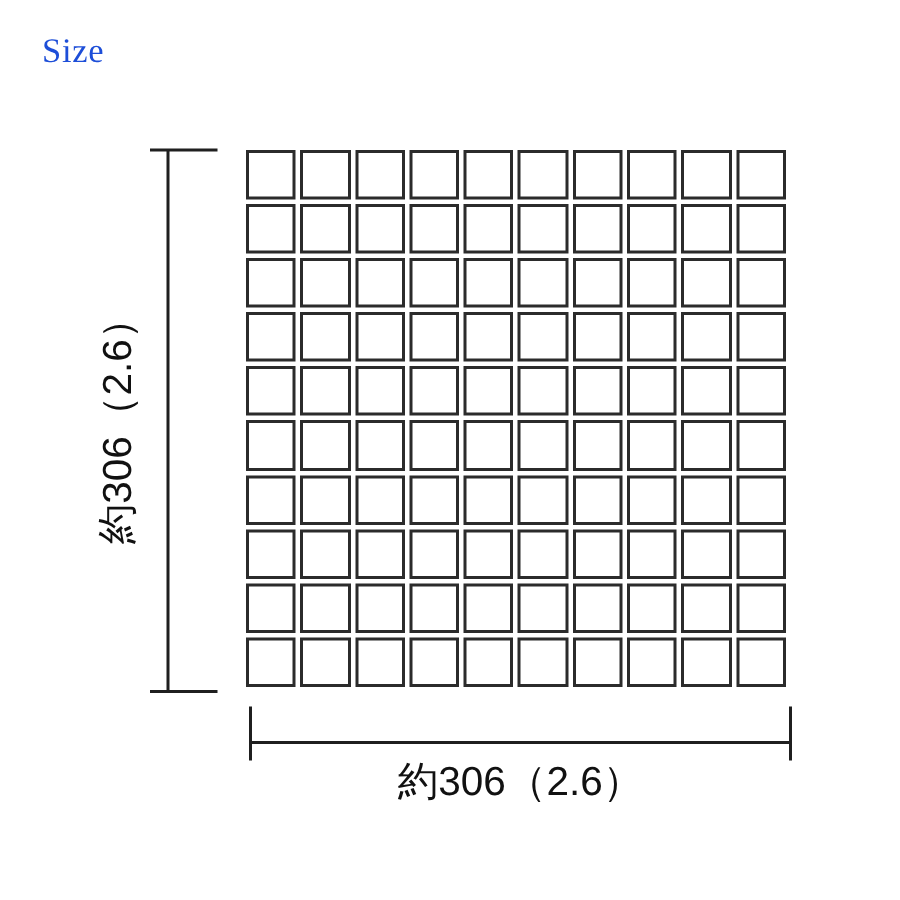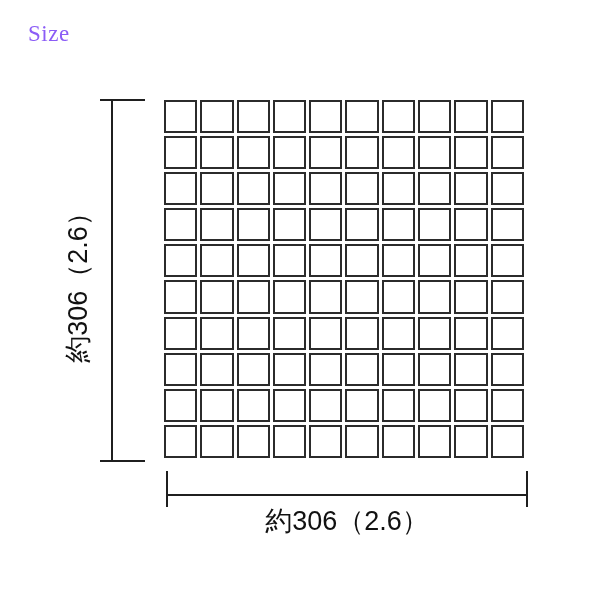--- a/index.html
+++ b/index.html
@@ -19,21 +19,21 @@
     background: #ffffff;
     overflow: hidden;
   }
   .size-heading {
     position: absolute;
     left: 28px;
     top: 21px;
     font-family: "Liberation Serif", "DejaVu Serif", serif;
     font-size: 23px;
     letter-spacing: 0.5px;
-    color: #8b5cf6;
+    color: #1d4ed8;
   }
   .tile-grid {
     position: absolute;
     left: 164px;
     top: 100px;
     width: 360px;
     height: 358px;
     display: grid;
     gap: 3px;
   }

